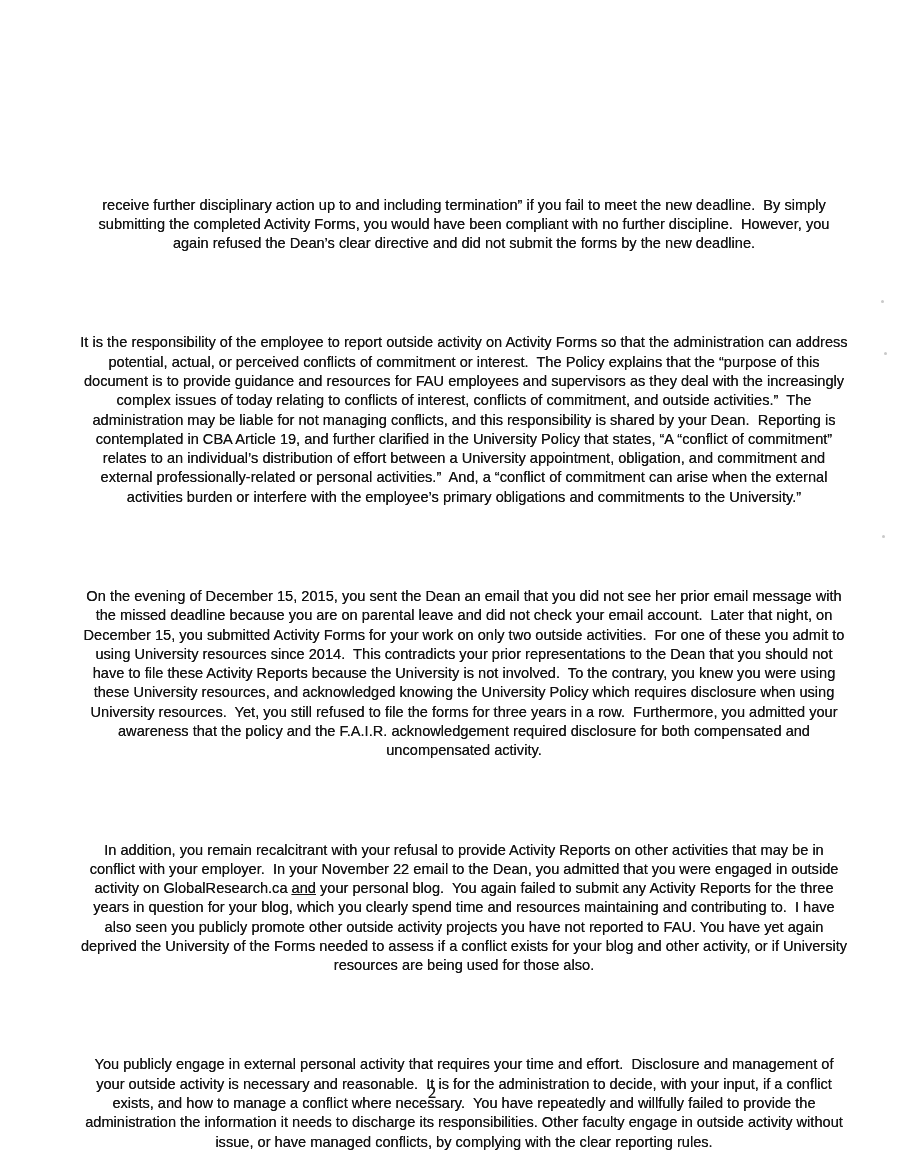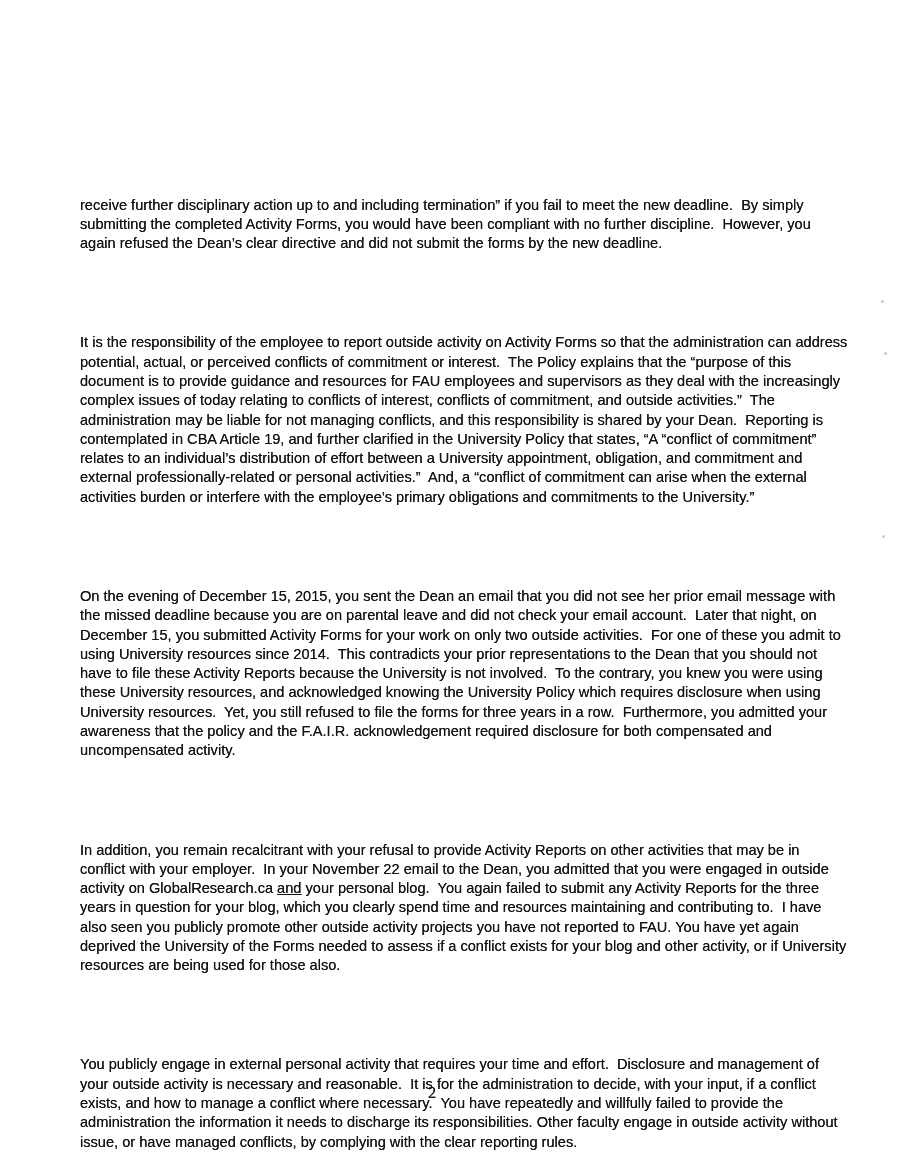--- a/index.html
+++ b/index.html
@@ -26,20 +26,21 @@
     width: 784px;
     font-family: "Liberation Sans", sans-serif;
     font-size: 14.6px;
     line-height: 19.3px;
     color: #141414;
     text-shadow: 0 0 0.4px rgba(10,10,10,0.85);
     white-space: pre-wrap;
   }
   .page-text p {
     margin: 0 0 22px 16px;
+    text-align: center;
   }
   .underline {
     text-decoration: underline;
   }
   .page-number {
     position: absolute;
     top: 1083px;
     left: 420px;
     width: 24px;
     text-align: center;

